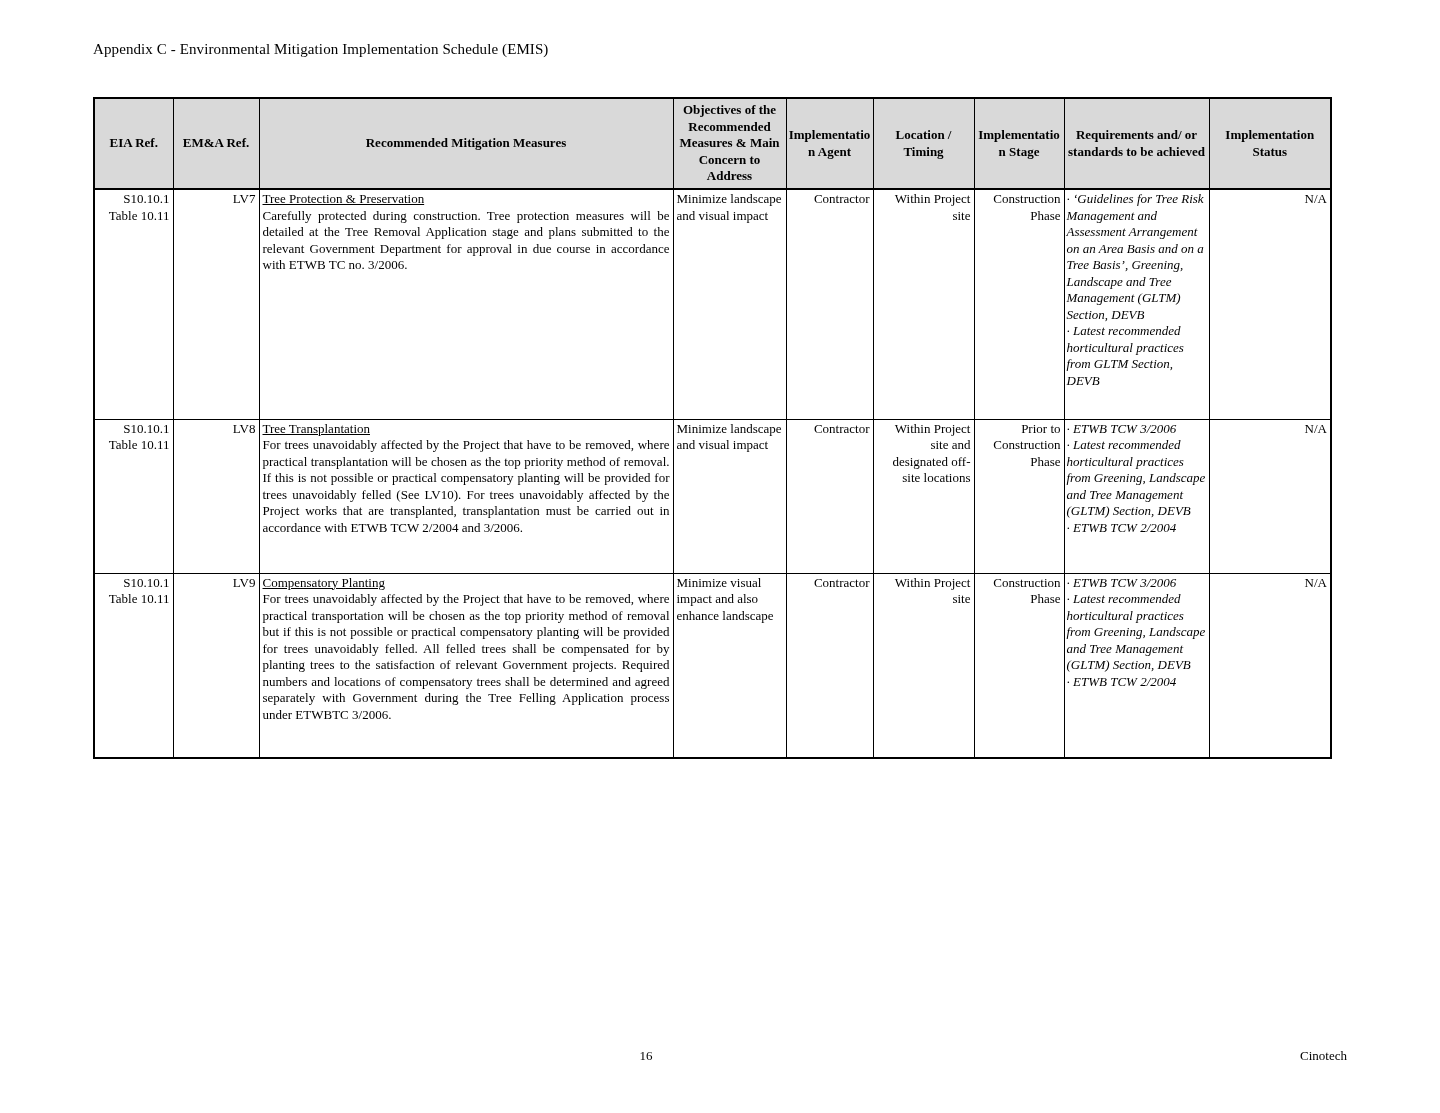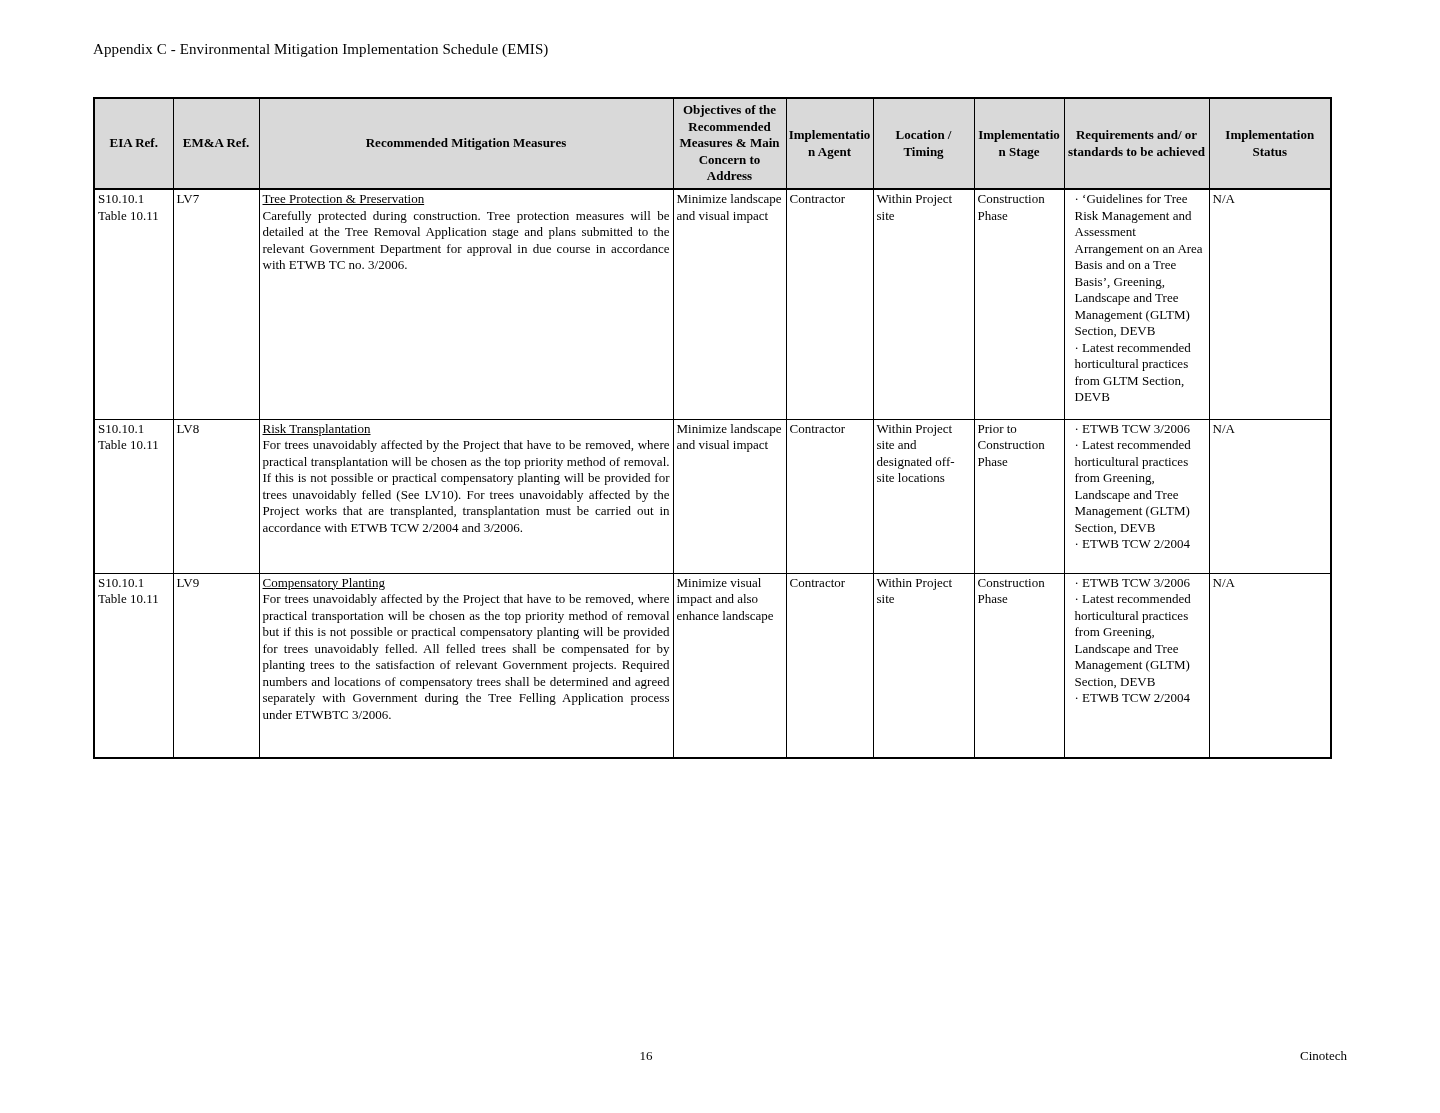--- a/index.html
+++ b/index.html
@@ -41,25 +41,25 @@
     vertical-align: middle;
     padding: 2px 2px;
     border-bottom: 2px solid #000;
     border-top: 2px solid #000;
     margin-left: 16px;
   }
   .emis th.break-word { overflow-wrap: anywhere; }
   tr.row-lv7 { height: 230px; }
   tr.row-lv8 { height: 154px; }
   tr.row-lv9 { height: 185px; }
-  td.c-center { text-align: left; }
+  td.c-center { text-align: right; }
   td.pre { white-space: pre-line; }
   .m-title { text-decoration: underline; }
   .m-body { text-align: justify; font-family: Liberation Serif, serif; }
-  td.cell-requirements { padding-left: 10px; }
+  td.cell-requirements { padding-left: 2px; font-style: italic; }
   .footer-page-num {
     position: absolute;
     left: 0; top: 1048px;
     width: 1292px;
     text-align: center;
     font-size: 13px;
   }
   .footer-company {
     position: absolute;
     right: 93px; top: 1048px;
@@ -115,21 +115,21 @@
         <div>· Latest recommended horticultural practices from GLTM Section, DEVB</div>
         <div></div>
       </td>
       <td class="c-center">N/A</td>
     </tr>
     <tr class="row-lv8">
       <td class="c-center pre">S10.10.1
 Table 10.11</td>
       <td class="c-center">LV8</td>
       <td>
-        <div class="m-title">Risk Transplantation</div>
+        <div class="m-title">Tree Transplantation</div>
         <div class="m-body">For trees unavoidably affected by the Project that have to be removed, where practical transplantation will be chosen as the top priority method of removal.  If this is not possible or practical compensatory planting will be provided for trees unavoidably felled (See LV10).  For trees unavoidably affected by the Project works that are transplanted, transplantation must be carried out in accordance with ETWB TCW 2/2004 and 3/2006.</div>
       </td>
       <td>Minimize landscape and visual impact</td>
       <td class="c-center">Contractor</td>
       <td class="c-center">Within Project site and designated off-site locations</td>
       <td class="c-center">Prior to Construction Phase</td>
       <td class="cell-requirements">
         <div>· ETWB TCW 3/2006</div>
         <div>· Latest recommended horticultural practices from Greening, Landscape and Tree Management (GLTM) Section, DEVB</div>
         <div>· ETWB TCW 2/2004</div>

